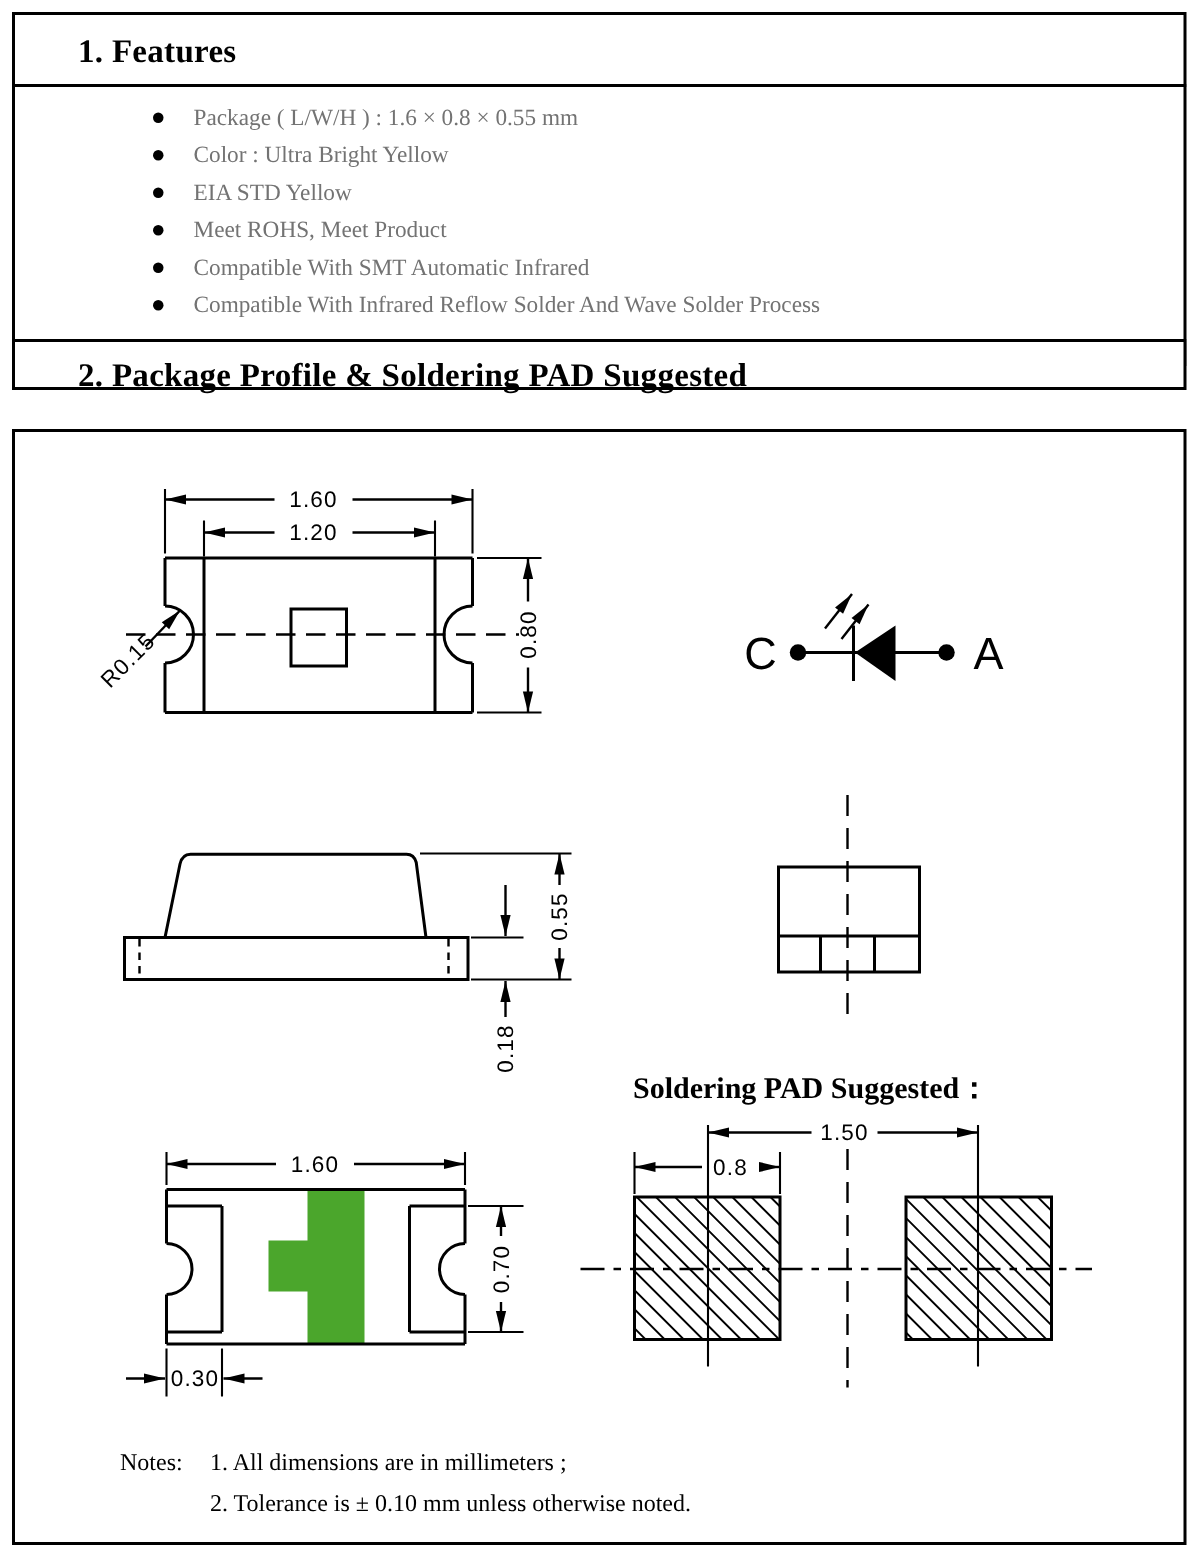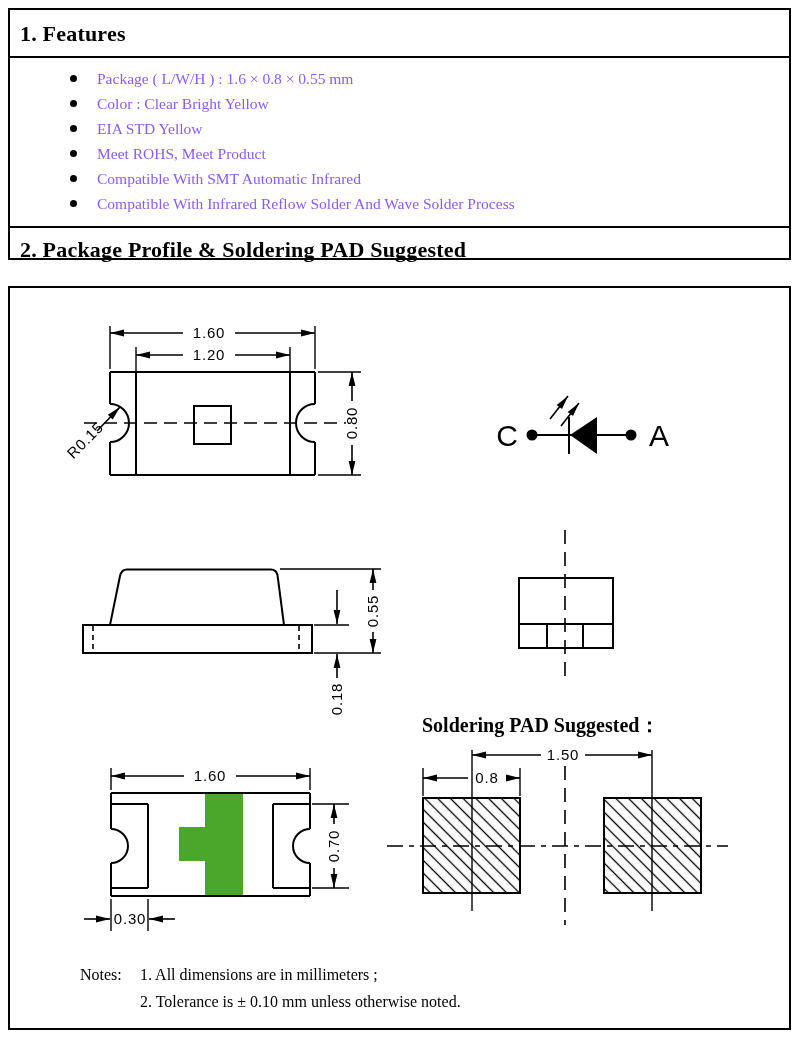--- a/index.html
+++ b/index.html
@@ -2,36 +2,36 @@
 <html><head>
 <meta charset="utf-8">
 <style>
   html,body { margin:0; padding:0; background:#e8e8e8; }
   .page {
     position:relative; width:800px; height:1040px; background:#ffffff;
     margin:0 auto; font-family:"Liberation Serif", serif; overflow:hidden;
   }
   .box {
     position:absolute; left:8px; width:783px; box-sizing:border-box;
-    border:2px solid #000; background:#fff;
+    border:2px solid #000; background:#fff;padding-left:32px;
   }
   #box-s1-title { top:8px;   height:50px; }
   #box-s1-body  { top:56px;  height:188px; }
   #box-s2-title { top:226px; height:34px; }
   #box-s2-body  { top:286px; height:744px; }
   .sec-title {
     margin:0; padding:11px 0 0 10px;
     font-family:"Liberation Serif", serif; font-weight:bold;
     font-size:22px; color:#000; letter-spacing:.2px;
   }
   #box-s2-title .sec-title { padding-top:9px; }
   ul.features { margin:0; padding:8px 0 0 0; list-style:none; }
   ul.features li {
     display:flex; align-items:center; height:25px;
-    font-size:15.5px; color:#8b5cf6;
+    font-size:15.5px; color:#737373;
   }
   .bullet {
     flex:none; width:7px; height:7px; border-radius:50%;
     background:#000; margin:0 20px 0 60px;
   }
   svg.drawing { position:absolute; left:8px; top:286px; }
   .ol  { stroke:#000; stroke-width:2; fill:none; stroke-linecap:butt; }
   .dl  { stroke:#000; stroke-width:1.6; fill:none; }
   .ext { stroke:#000; stroke-width:1.4; fill:none; }
   .cl  { stroke:#000; stroke-width:1.6; fill:none; }
@@ -62,21 +62,21 @@
   </div>
 
   <div class="box" id="box-s1-body">
     <ul class="features">
       <li>
           <span class="bullet"></span>
           <span>Package ( L/W/H ) : 1.6 × 0.8 × 0.55 mm</span>
         </li>
       <li>
           <span class="bullet"></span>
-          <span>Color : Clear Bright Yellow</span>
+          <span>Color : Ultra Bright Yellow</span>
         </li>
       <li>
           <span class="bullet"></span>
           <span>EIA STD Yellow</span>
         </li>
       <li>
           <span class="bullet"></span>
           <span>Meet ROHS, Meet Product</span>
         </li>
       <li>

